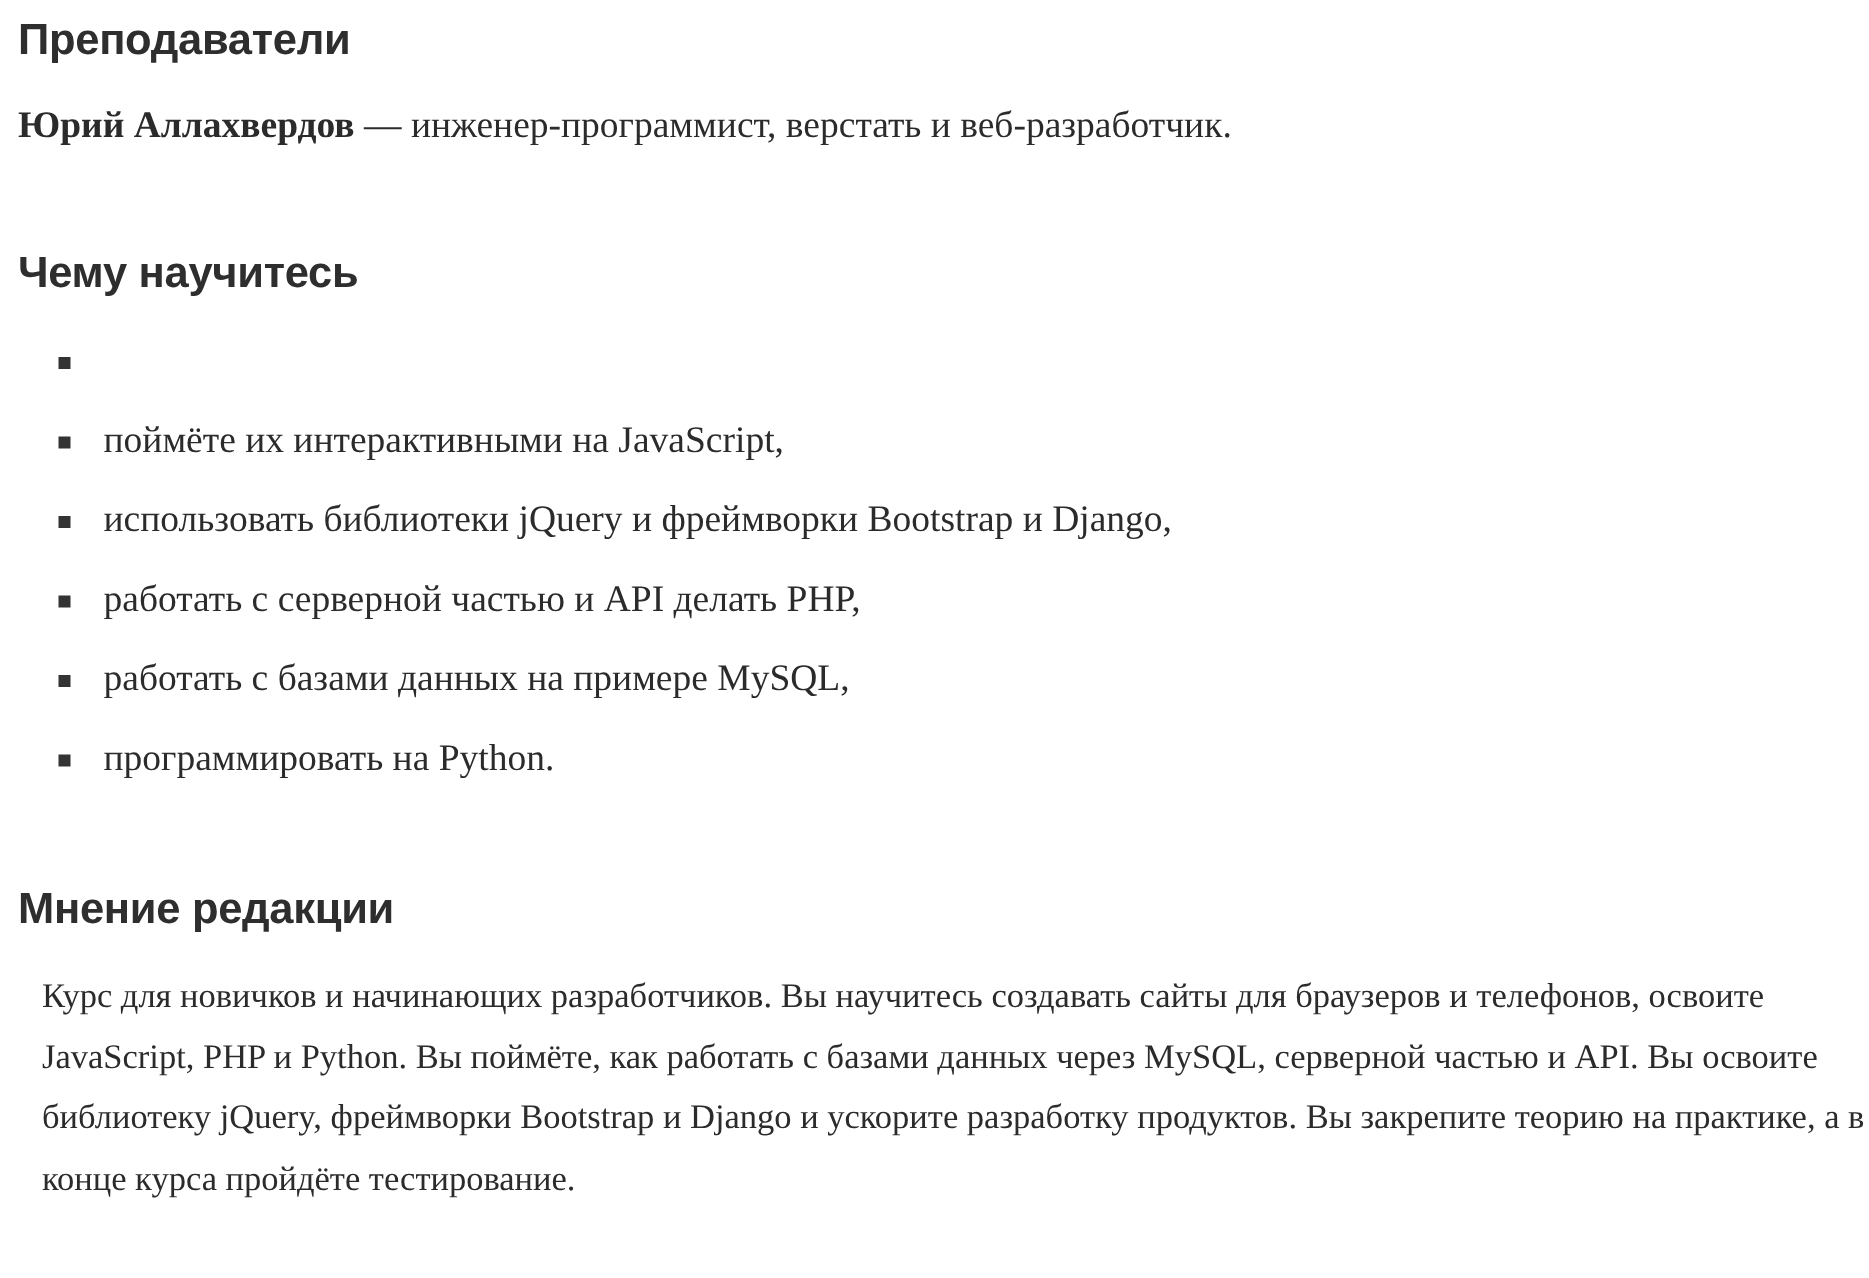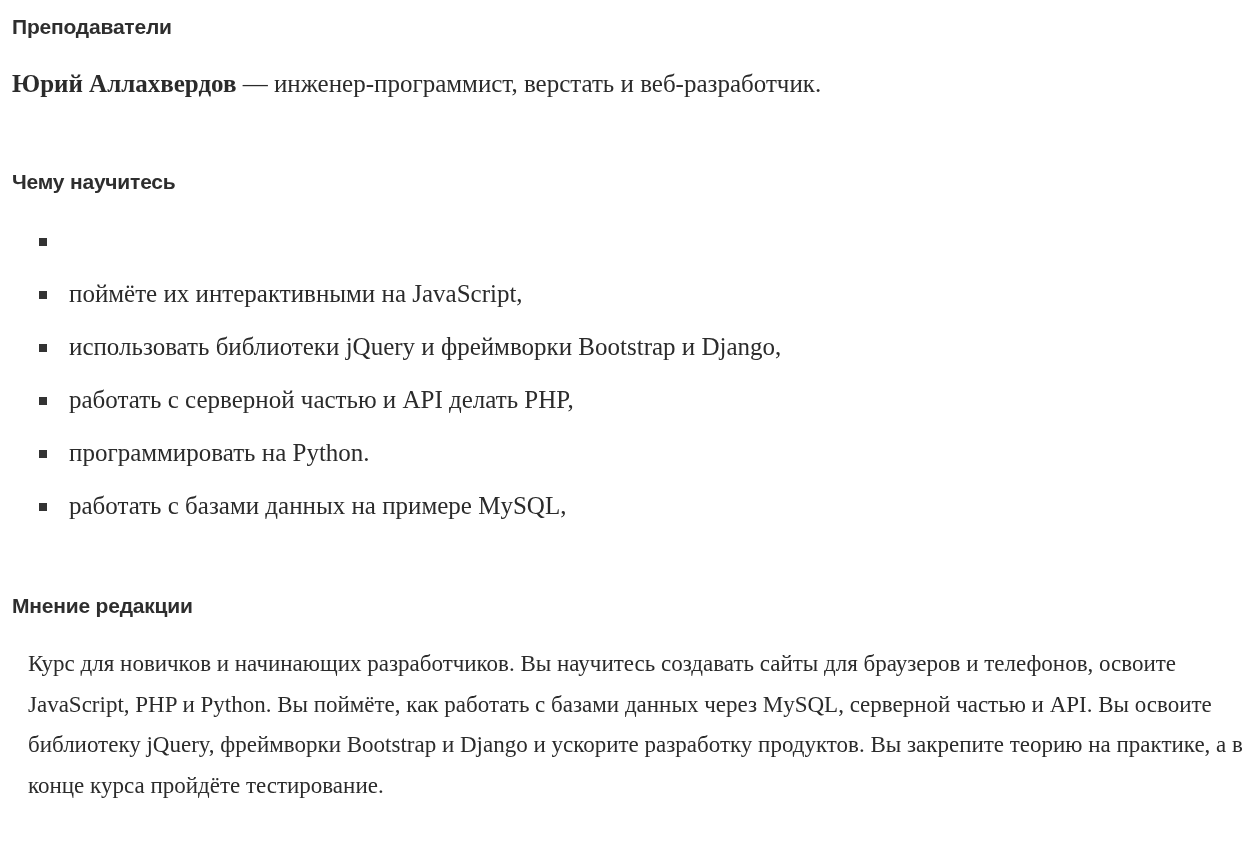--- a/index.html
+++ b/index.html
@@ -16,21 +16,21 @@
     }
     .page {
       position: absolute;
       left: 12px;
       top: 0;
       width: 1230px;
     }
     h2 {
       font-family: "Liberation Sans", sans-serif;
       font-weight: 700;
-      font-size: 21px;
+      font-size: 29px;
       color: #2e2e2e;
       margin: 0;
       letter-spacing: -0.2px;
       line-height: 36px;
     }
     .h-teachers { position: absolute; top: 9px; left: 0; }
     .p-teacher {
       position: absolute; top: 67px; left: 0;
       font-family: "Liberation Serif", serif;
       font-size: 25px; line-height: 34px;
@@ -88,21 +88,21 @@
 
   <p class="p-teacher"><b>Юрий Аллахвердов</b><span> — инженер-программист, верстать и веб-разработчик.</span></p>
 
   <h2 class="h-learn">Чему научитесь</h2>
 
   <ul class="learn-list">
     <li><span class="bullet"></span></li>
     <li><span class="bullet"></span><span>поймёте их интерактивными на JavaScript,</span></li>
     <li><span class="bullet"></span><span>использовать библиотеки jQuery и фреймворки Bootstrap и Django,</span></li>
     <li><span class="bullet"></span><span>работать с серверной частью и API делать PHP,</span></li>
+    <li><span class="bullet"></span><span>работать с базами данных на примере MySQL,</span></li>
     <li><span class="bullet"></span><span>программировать на Python.</span></li>
-    <li><span class="bullet"></span><span>работать с базами данных на примере MySQL,</span></li>
   </ul>
 
   <h2 class="h-opinion">Мнение редакции</h2>
 
   <p class="p-opinion">Курс для новичков и начинающих разработчиков. Вы научитесь создавать сайты для браузеров и телефонов, освоите JavaScript, PHP и Python. Вы поймёте, как работать с базами данных через MySQL, серверной частью и API. Вы освоите библиотеку jQuery, фреймворки Bootstrap и Django и ускорите разработку продуктов. Вы закрепите теорию на практике, а в конце курса пройдёте тестирование.</p>
 
 </div>
 
 </body></html>

